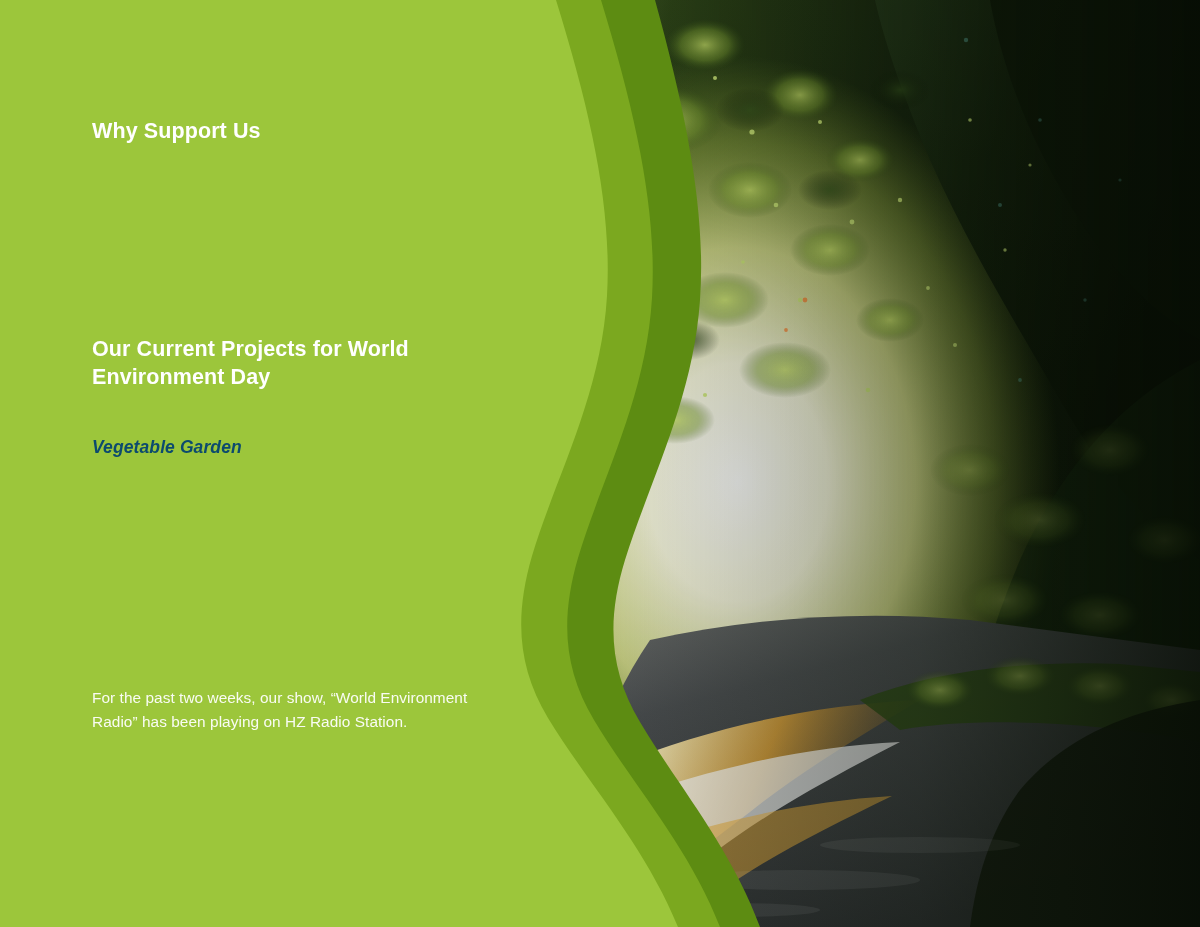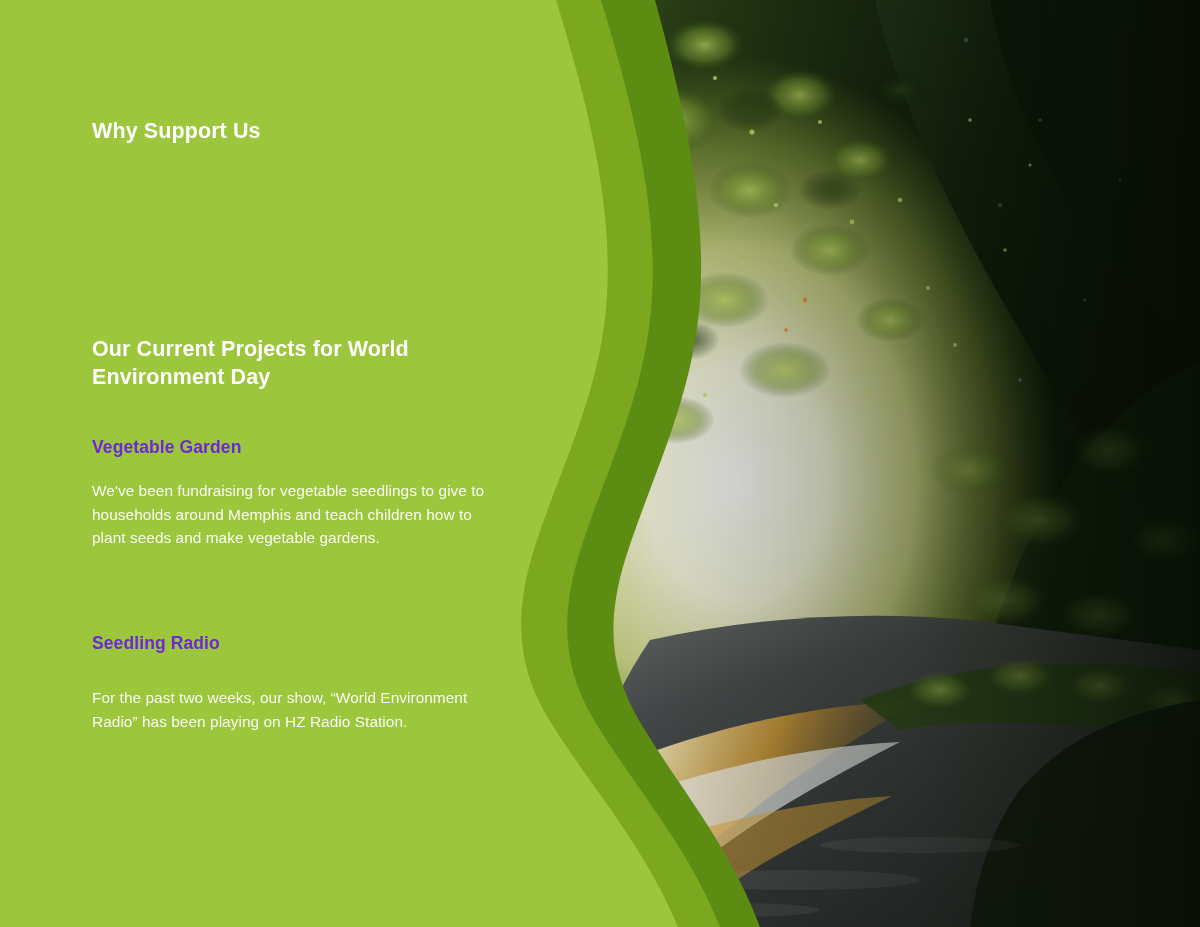--- a/index.html
+++ b/index.html
@@ -51,23 +51,24 @@
     font-size:21.5px;
     font-weight:bold;
     color:#ffffff;
     letter-spacing:0.1px;
     line-height:1.28;
   }
 
   .h2{
     font-size:17.5px;
     font-weight:bold;
-    color:#6d28d9;
+    color:#0c4a6e;
     letter-spacing:0.1px;
     line-height:1.3;
+    font-style:italic;
   }
 
   .body-text{
     font-size:15.4px;
     font-weight:400;
     color:rgba(255,255,255,0.94);
     line-height:23.6px;
     letter-spacing:0.05px;
   }
 
@@ -287,18 +288,16 @@
 
 <div id="content-column">
 
   <h1 id="why-support-heading" class="block h1">Why Support Us</h1>
 
 
   <h1 id="projects-heading" class="block h1">Our Current Projects for World Environment Day</h1>
 
   <h2 id="vegetable-heading" class="block h2">Vegetable Garden</h2>
 
-  <p id="vegetable-body" class="block body-text">We've been fundraising for vegetable seedlings to give to households around Memphis and teach children how to plant seeds and make vegetable gardens.</p>
-
-  <h2 id="radio-heading" class="block h2">Seedling Radio</h2>
+
 
   <p id="radio-body" class="block body-text">For the past two weeks, our show, “World Environment Radio” has been playing on HZ Radio Station.</p>
 </div>
 
 </body></html>

